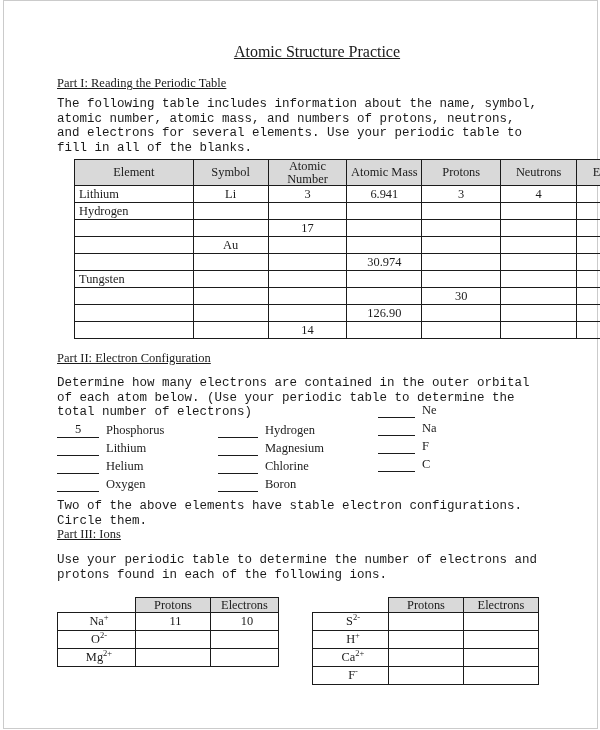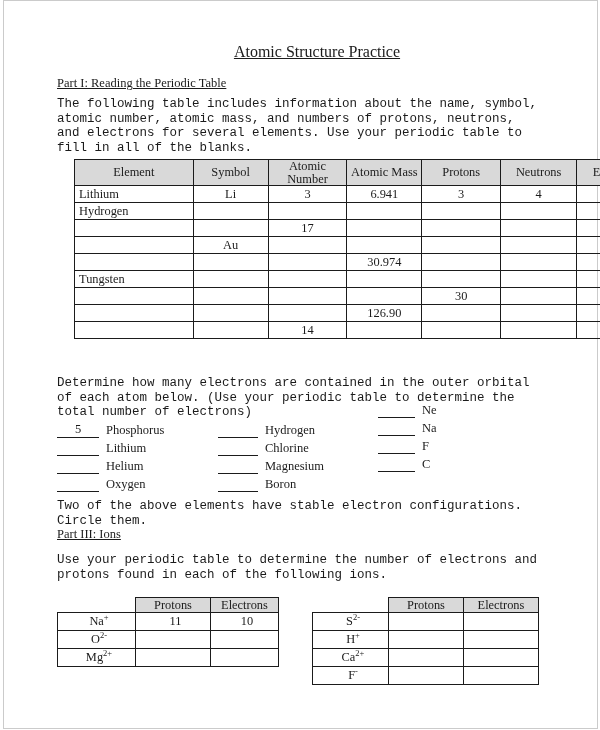--- a/index.html
+++ b/index.html
@@ -153,20 +153,21 @@
           <td></td>
           <td>14</td>
           <td></td>
           <td></td>
           <td></td>
           <td></td>
         </tr>
       </tbody>
   </table>
 
+  <div class="abs heading" style="top:351px">Part II: Electron Configuration</div>
   <p class="abs para" style="top:376px">Determine how many electrons are contained in the outer orbital of each atom below. (Use your periodic table to determine the total number of electrons)</p>
 
   <div class="abs p2col" id="p2col0" style="left:57px;top:420px">
       <div class="p2row">
         <span class="blank b0">5</span>
         <span class="p2label">Phosphorus</span>
       </div>
       <div class="p2row">
         <span class="blank b0"></span>
         <span class="p2label">Lithium</span>
@@ -180,25 +181,25 @@
         <span class="p2label">Oxygen</span>
       </div>
     </div>
   <div class="abs p2col" id="p2col1" style="left:218px;top:420px">
       <div class="p2row">
         <span class="blank b1"></span>
         <span class="p2label">Hydrogen</span>
       </div>
       <div class="p2row">
         <span class="blank b1"></span>
+        <span class="p2label">Magnesium</span>
+      </div>
+      <div class="p2row">
+        <span class="blank b1"></span>
         <span class="p2label">Chlorine</span>
-      </div>
-      <div class="p2row">
-        <span class="blank b1"></span>
-        <span class="p2label">Magnesium</span>
       </div>
       <div class="p2row">
         <span class="blank b1"></span>
         <span class="p2label">Boron</span>
       </div>
     </div>
   <div class="abs p2col" id="p2col2" style="left:378px;top:400px">
       <div class="p2row">
         <span class="blank b2"></span>
         <span class="p2label">Ne</span>

